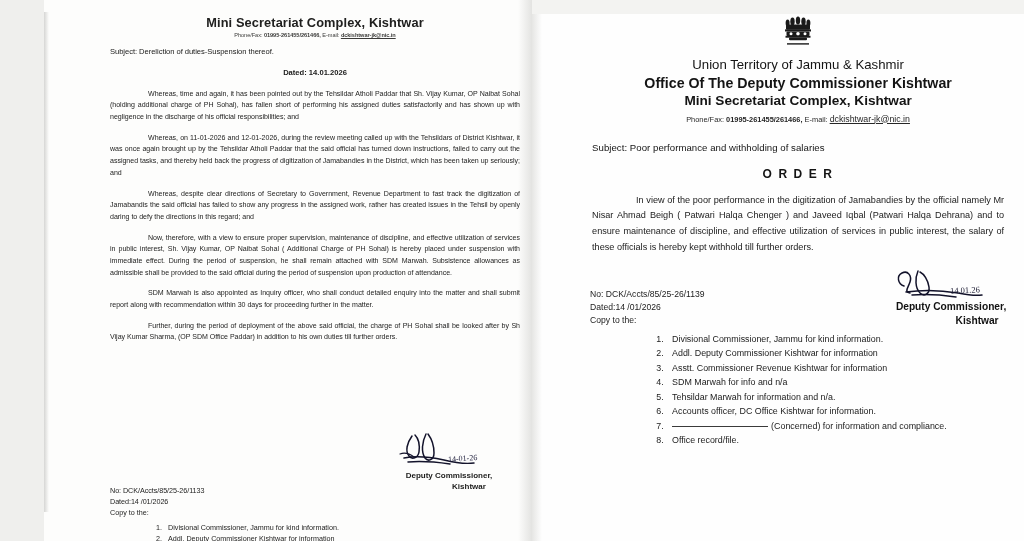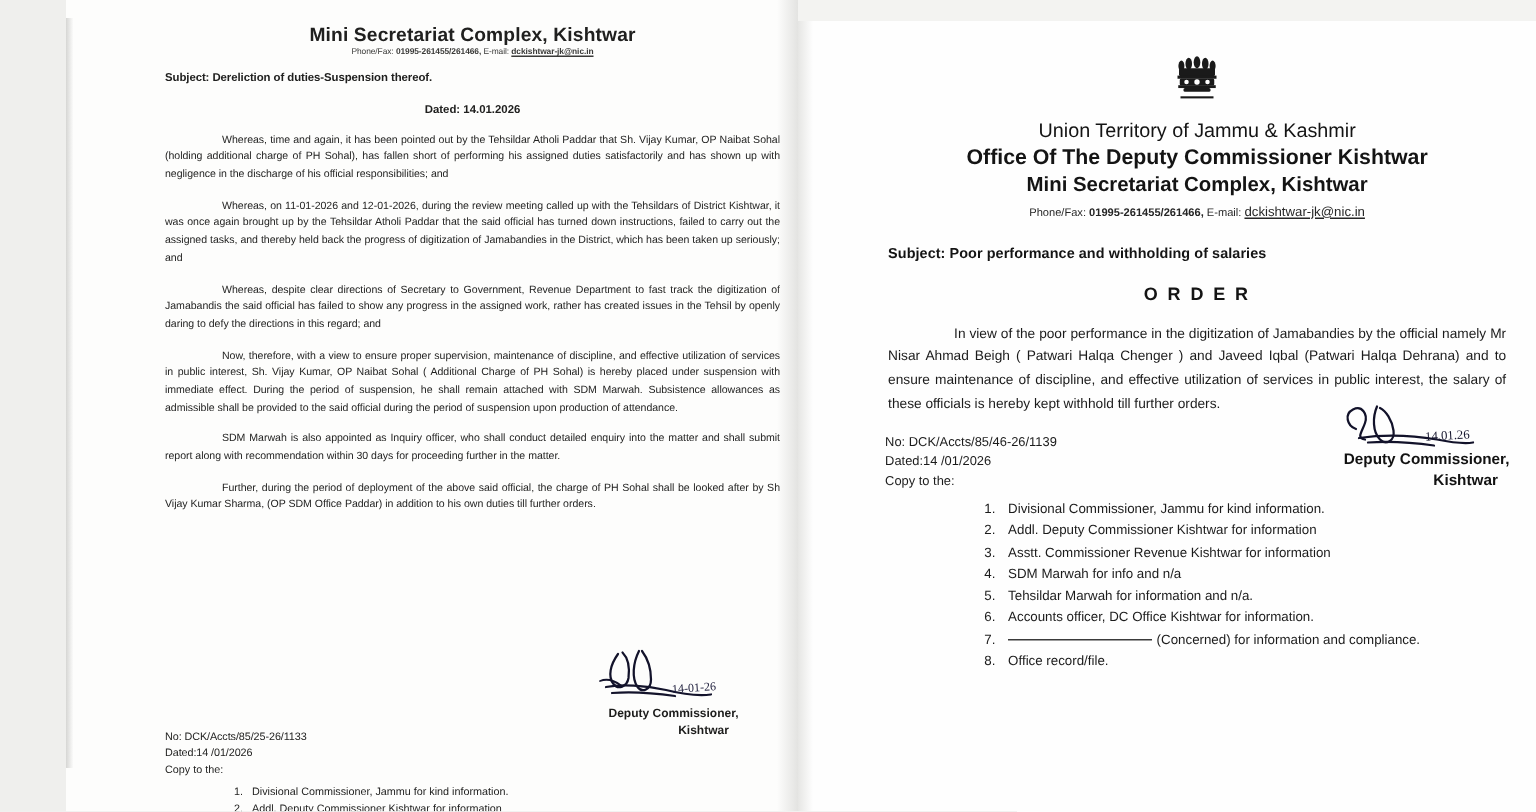--- a/index.html
+++ b/index.html
@@ -65,21 +65,21 @@
     letter-spacing: -.05px;
     margin-bottom: 9px;
   }
   .l-contact .em {
     text-decoration: underline;
     font-weight: bold;
   }
   .l-contact .lbl { font-weight: normal; }
   .l-subject {
     font-size: 7.6px;
-    font-weight: bold;
+    font-weight: normal;
     margin: 0 0 12px 0;
     letter-spacing: -.05px;
   }
   .l-orderno {
     text-align: center;
     font-weight: bold;
     font-size: 7.8px;
     letter-spacing: .15px;
     margin-bottom: 2px;
   }
@@ -154,21 +154,21 @@
     background: linear-gradient(to right, #e6e6e4, rgba(255,255,255,0));
     pointer-events: none;
   }
   .r-top-shade {
     position: absolute; left: 0; top: 0;
     width: 514px; height: 14px;
     background: #f3f3f1;
   }
   .r-inner {
     position: absolute;
-    left: 60px; top: 34px;
+    left: 60px; top: 13px;
     width: 412px;
     color: #141414;
   }
   .emblem {
     text-align: center;
     margin-bottom: 2px;
   }
   .emblem svg { display: inline-block; }
   .r-ut {
     text-align: center;
@@ -193,21 +193,21 @@
   .r-contact {
     text-align: center;
     font-size: 7.4px;
     color: #262626;
     margin-bottom: 18px;
   }
   .r-contact b { font-weight: bold; }
   .r-contact .em { text-decoration: underline; font-size: 8.8px; }
   .r-subject {
     font-size: 9.6px;
-    font-weight: bold;
+    font-weight: normal;
     margin: 0 0 14px 0;
     letter-spacing: .05px;
   }
   .r-order {
     text-align: center;
     font-size: 12px;
     font-weight: bold;
     letter-spacing: 1.6px;
     margin-bottom: 12px;
   }
@@ -385,21 +385,21 @@
         </svg>
         <span class="sig-date">14.01.26</span>
       </div>
       <div class="desig">
         <span>Deputy Commissioner,</span>
         <span class="ln2">Kishtwar</span>
       </div>
     </div>
 
     <div class="r-foot">
-      <div>No: DCK/Accts/85/46-26/1139</div>
+      <div>No: DCK/Accts/85/25-26/1139</div>
       <div>Dated:14 /01/2026</div>
       <div>Copy to the:</div>
     </div>
 
     <ol class="r-list">
       <li>Divisional Commissioner, Jammu for kind information.</li>
       <li>Addl. Deputy Commissioner Kishtwar for information</li>
       <li>Asstt. Commissioner Revenue Kishtwar for information</li>
       <li>SDM Marwah for info and  n/a</li>
       <li>Tehsildar Marwah for information and n/a.</li>

